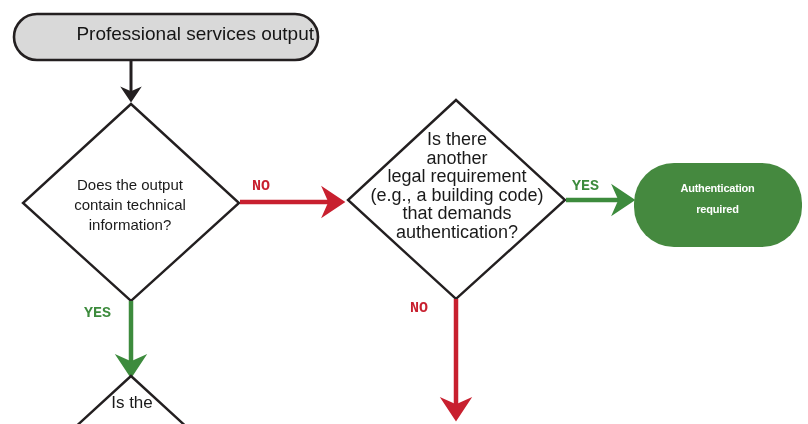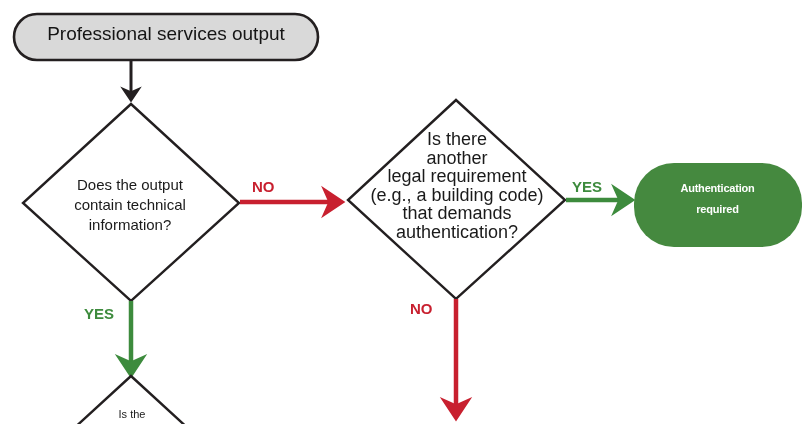--- a/index.html
+++ b/index.html
@@ -30,57 +30,58 @@
     pointer-events: none;
     white-space: pre-line;
   }
   #start-label {
     left: 18px;
     top: 22px;
     width: 296px;
     font-size: 19px;
     line-height: 24px;
     color: #151515;
+    text-align: right;
   }
   #d1-label {
     left: 40px;
     top: 175px;
     width: 180px;
     font-size: 15px;
     line-height: 20px;
   }
   #d2-label {
     left: 352px;
     top: 130px;
     width: 210px;
     font-size: 18px;
     line-height: 18.5px;
   }
   #d3-label {
     left: 72px;
-    top: 404px;
+    top: 393px;
     width: 120px;
-    font-size: 11px;
+    font-size: 17px;
     line-height: 20px;
   }
   #end-label {
     left: 640px;
     top: 178px;
     width: 155px;
     font-size: 11px;
     line-height: 21px;
     font-weight: bold;
     color: #ffffff;
     letter-spacing: -0.2px;
   }
   .edge-label {
     position: absolute;
     font-size: 15px;
     font-weight: bold;
-    font-family: Liberation Sans, sans-serif;
+    font-family: Liberation Mono, monospace;
     pointer-events: none;
   }
   #lbl-no-1 { left: 252px; top: 178px; color: #c8202f; }
   #lbl-yes-1 { left: 84px; top: 305px; color: #3d8b3d; }
   #lbl-yes-2 { left: 572px; top: 178px; color: #3d8b3d; }
   #lbl-no-2 { left: 410px; top: 300px; color: #c8202f; }
 </style>
 </head>
 <body>
 

